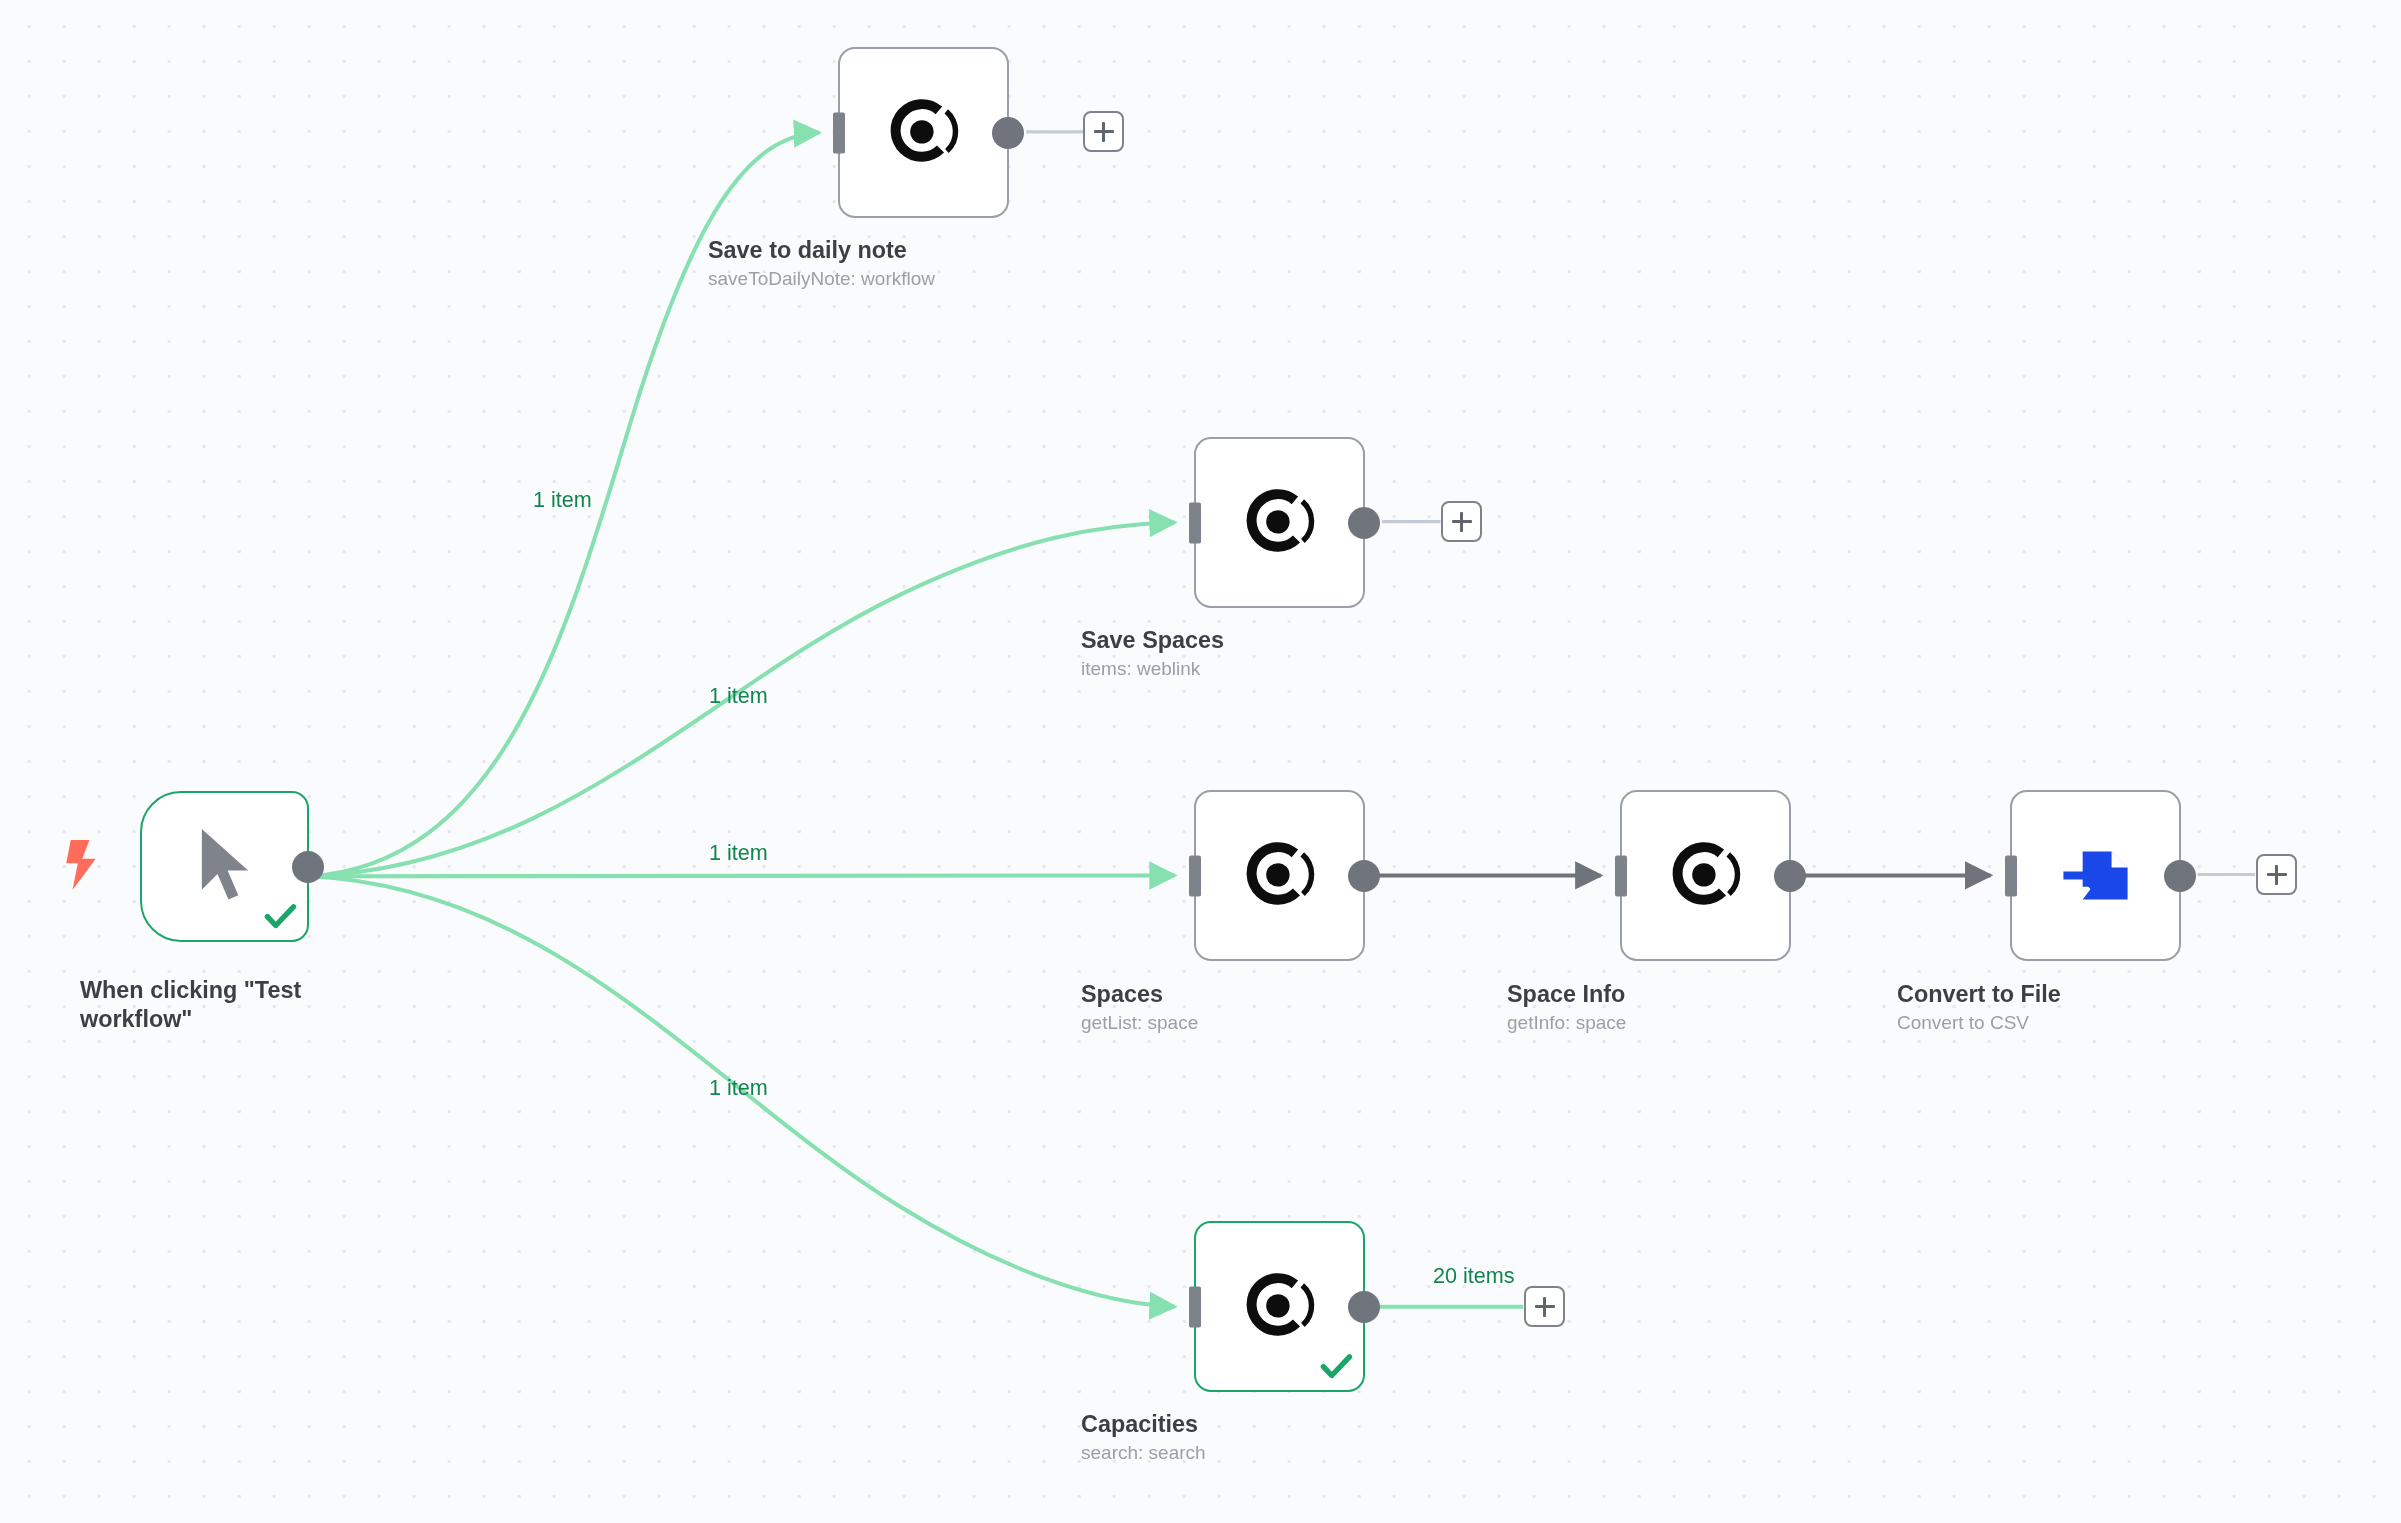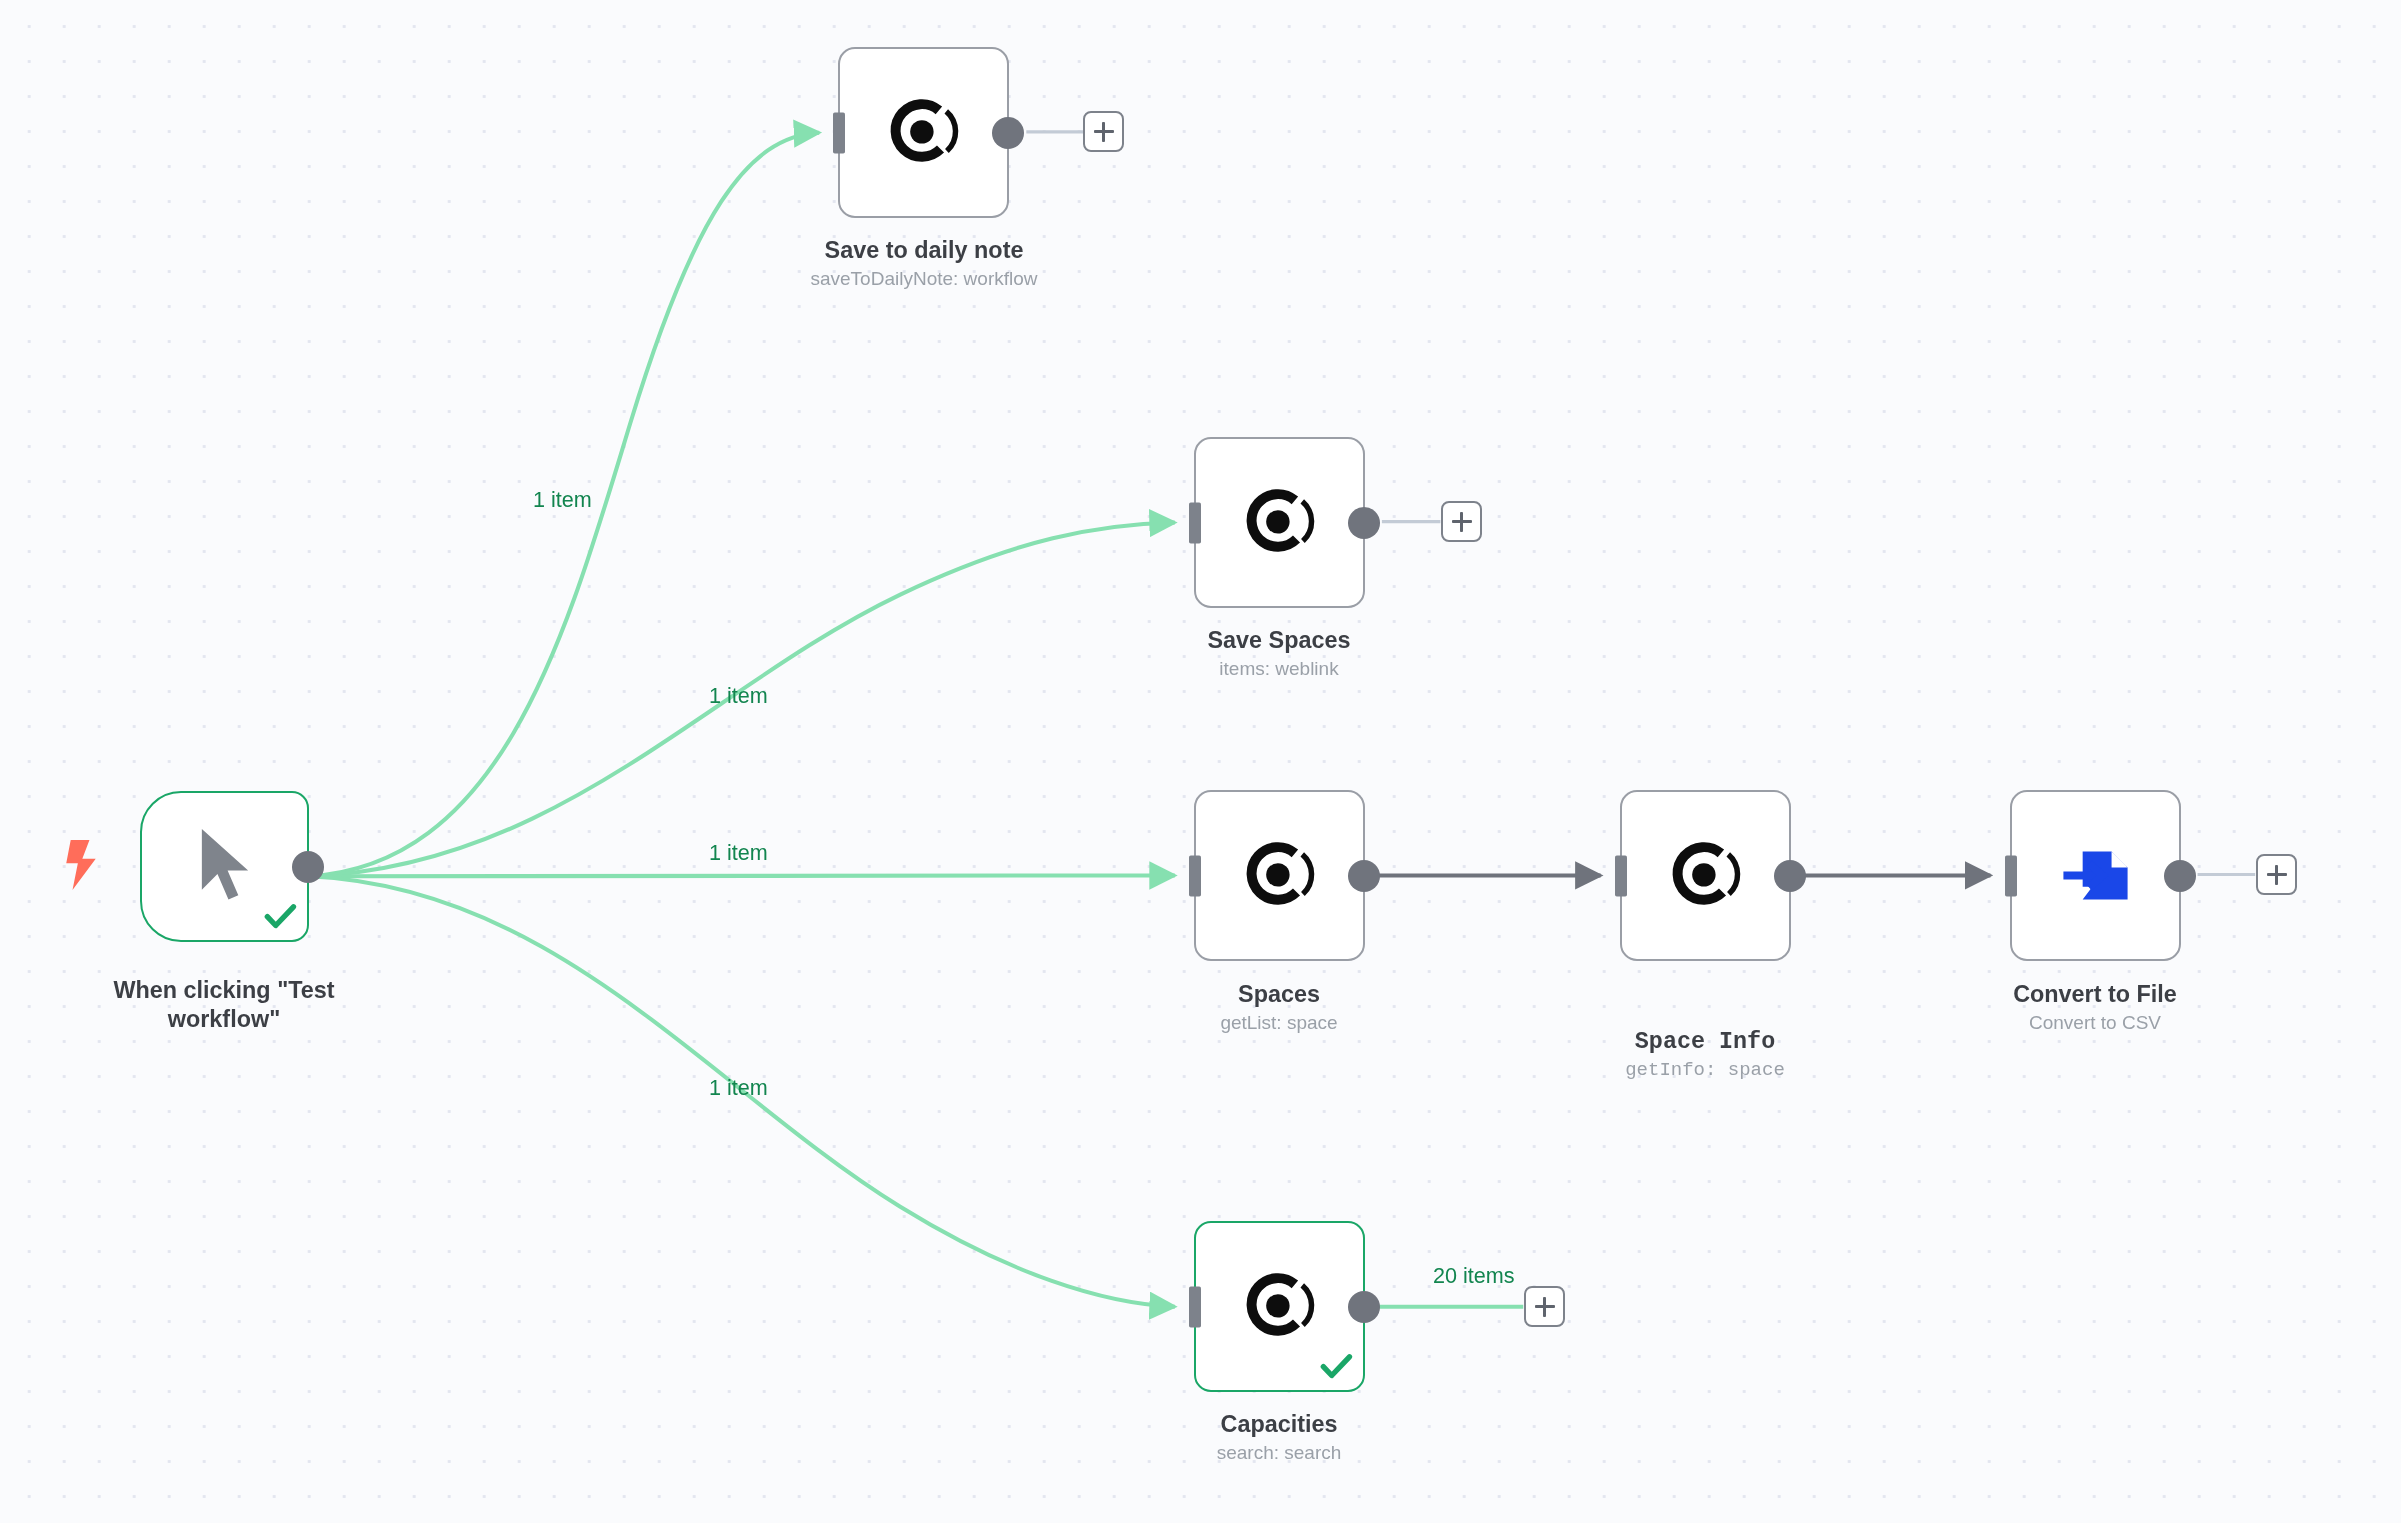--- a/index.html
+++ b/index.html
@@ -90,21 +90,21 @@
   
   .trigger-bolt {
     position: absolute;
     width: 40px;
     height: 50px;
   }
 
   
   .node-caption {
     position: absolute;
-    text-align: center;
+    text-align: left;
     line-height: 1.22;
     user-select: none;
   }
   .node-title {
     font-size: 23.4px;
     font-weight: 700;
     color: #3c3f45;
     white-space: pre-line;
   }
   .node-sub {
@@ -317,21 +317,21 @@
   <div class="node-caption" style="left:1081px; top:626px; width:396px;">
     <div class="node-title">Save Spaces</div>
     <div class="node-sub">items: weblink</div>
   </div>
 
   <div class="node-caption" style="left:1081px; top:980px; width:396px;">
     <div class="node-title">Spaces</div>
     <div class="node-sub">getList: space</div>
   </div>
 
-  <div class="node-caption" style="left:1507px; top:1028px; width:396px;font-family:Liberation Mono, monospace;">
+  <div class="node-caption" style="left:1507px; top:980px; width:396px;">
     <div class="node-title">Space Info</div>
     <div class="node-sub">getInfo: space</div>
   </div>
 
   <div class="node-caption" style="left:1897px; top:980px; width:396px;">
     <div class="node-title">Convert to File</div>
     <div class="node-sub">Convert to CSV</div>
   </div>
 
   <div class="node-caption" style="left:1081px; top:1410px; width:396px;">

